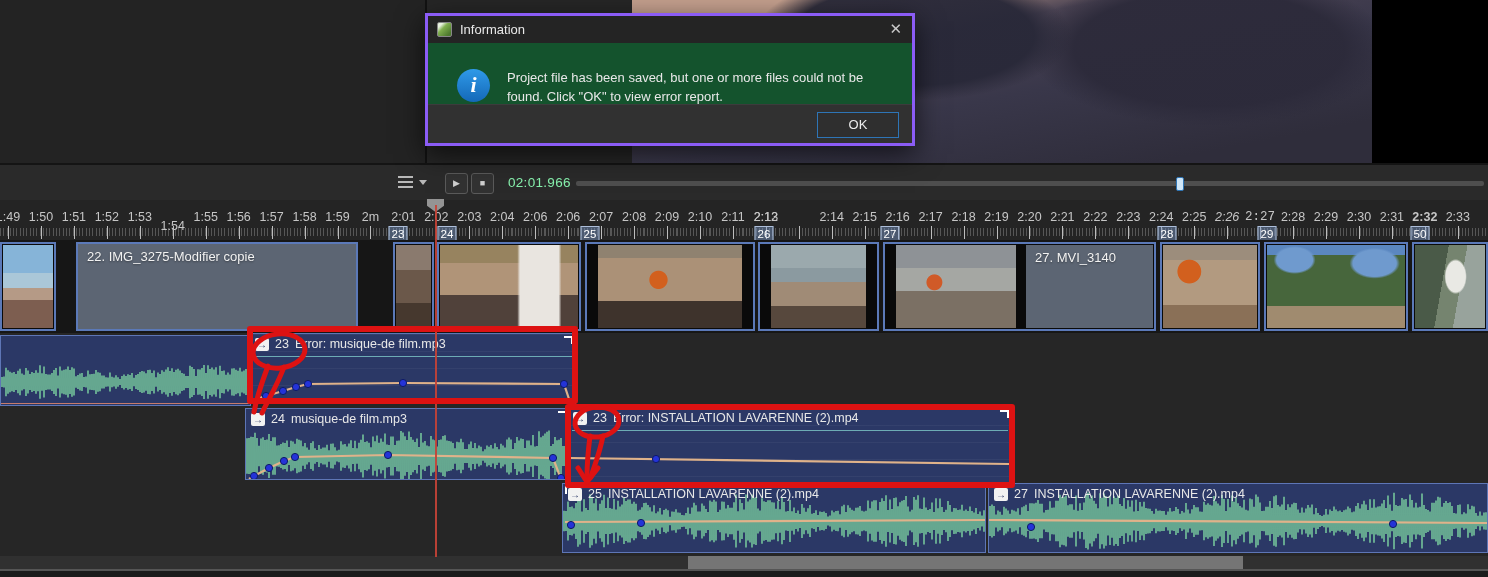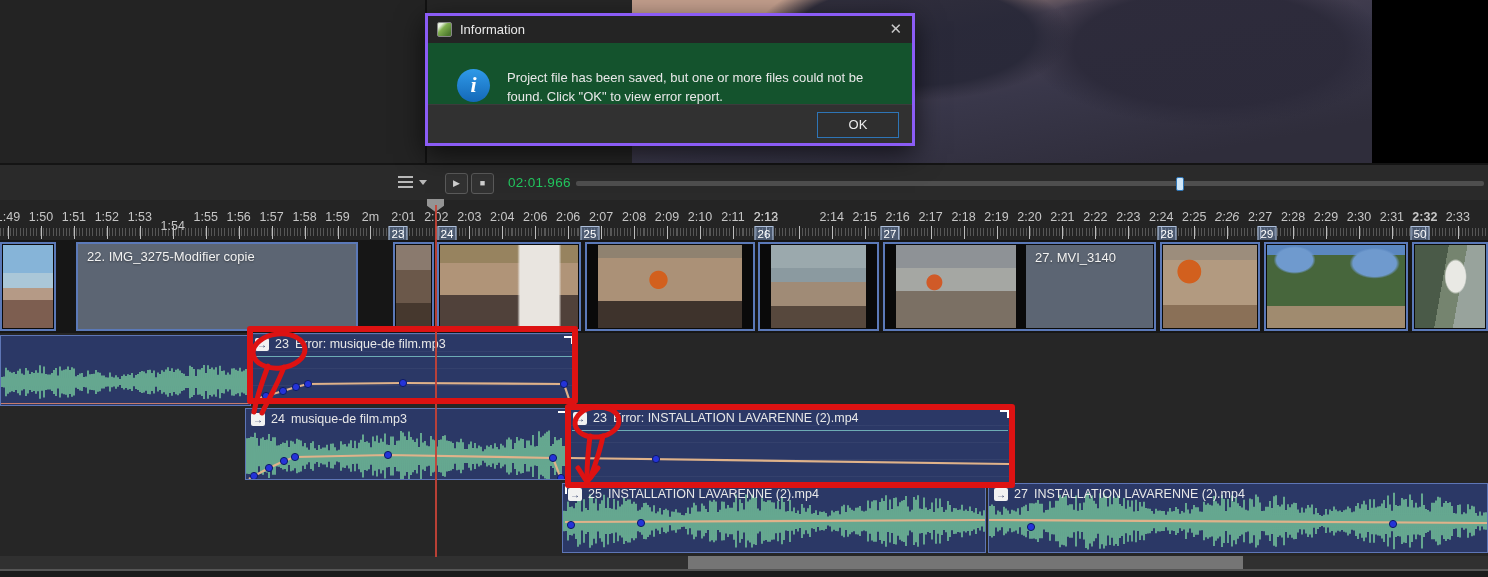--- a/index.html
+++ b/index.html
@@ -44,21 +44,21 @@
 
   
   .control-bar{ left:0; top:165px; width:1488px; height:35px; background:#2a2a2a; }
   .menu-button{ position:absolute; left:398px; top:11px; width:30px; height:14px; }
   .menu-bars{ position:absolute; left:0; top:0; width:15px; height:13px;
     background:linear-gradient(#b9b9b9 0 2.5px, transparent 2.5px 5px, #b9b9b9 5px 7.5px, transparent 7.5px 10px, #b9b9b9 10px 12.5px, transparent 12.5px); }
   .menu-caret{ position:absolute; left:21px; top:4px; width:0; height:0;
     border-left:4px solid transparent; border-right:4px solid transparent; border-top:5px solid #b9b9b9; }
   .transport-btn{ position:absolute; top:8px; width:23px; height:21px; background:#323232; border:1px solid #5a5a5a; border-radius:3px;
     color:#cfcfcf; font-size:9px; text-align:center; line-height:19px; }
-  .time-display{ position:absolute; left:508px; top:10px; color:#22c55e; font-size:13.5px; letter-spacing:.3px; }
+  .time-display{ position:absolute; left:508px; top:10px; color:#86efac; font-size:13.5px; letter-spacing:.3px; }
   .seek-bar{ position:absolute; left:576px; top:16px; width:908px; height:5px; background:#4e4e4e; border-radius:2px; }
   .seek-thumb{ position:absolute; left:1176px; top:12px; width:8px; height:14px; background:#cfe6f8; border:1px solid #2e75b6; border-radius:2px; }
 
   
   .ruler{ left:0; top:200px; width:1488px; height:40px; background:#242424; overflow:hidden; }
   .ruler-label{ position:absolute; top:10px; transform:translateX(-50%); color:#c6c6c6; font-size:12.5px; white-space:nowrap; }
   .ruler-minor-ticks{ position:absolute; left:0; top:28px; width:1488px; height:8px;
     background:repeating-linear-gradient(90deg, #676767 0 1px, transparent 1px 3.3px); opacity:.75; }
   .ruler-tick{ position:absolute; top:26px; width:1px; height:13px; background:#bdbdbd; }
   .slide-marker{ position:absolute; top:26px; width:19px; height:17px; transform:translateX(-50%);
@@ -217,21 +217,21 @@
       <div class="ruler-label" style="left: 1095.35px;">2:22</div>
       <div class="ruler-tick" style="left: 1095.35px;"></div>
       <div class="ruler-label" style="left: 1128.3px;">2:23</div>
       <div class="ruler-tick" style="left: 1128.3px;"></div>
       <div class="ruler-label" style="left: 1161.25px;">2:24</div>
       <div class="ruler-tick" style="left: 1161.25px;"></div>
       <div class="ruler-label" style="left: 1194.2px;">2:25</div>
       <div class="ruler-tick" style="left: 1194.2px;"></div>
       <div class="ruler-label" style="left: 1227.15px; font-style: italic;">2:26</div>
       <div class="ruler-tick" style="left: 1227.15px;"></div>
-      <div class="ruler-label" style="left: 1260.1px;">2:27</div>
+      <div class="ruler-label" style="left: 1260.1px; font-family: Liberation Mono, monospace;">2:27</div>
       <div class="ruler-tick" style="left: 1260.1px;"></div>
       <div class="ruler-label" style="left: 1293.05px;">2:28</div>
       <div class="ruler-tick" style="left: 1293.05px;"></div>
       <div class="ruler-label" style="left: 1326px;">2:29</div>
       <div class="ruler-tick" style="left: 1326px;"></div>
       <div class="ruler-label" style="left: 1358.95px;">2:30</div>
       <div class="ruler-tick" style="left: 1358.95px;"></div>
       <div class="ruler-label" style="left: 1391.9px;">2:31</div>
       <div class="ruler-tick" style="left: 1391.9px;"></div>
       <div class="ruler-label" style="left: 1424.85px; font-weight: bold;">2:32</div>

